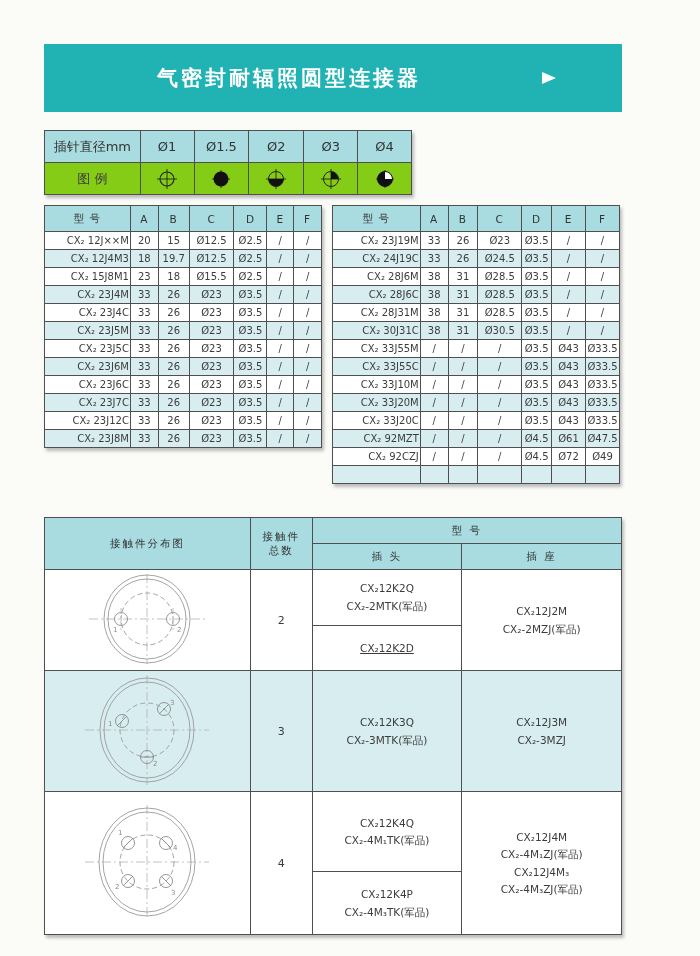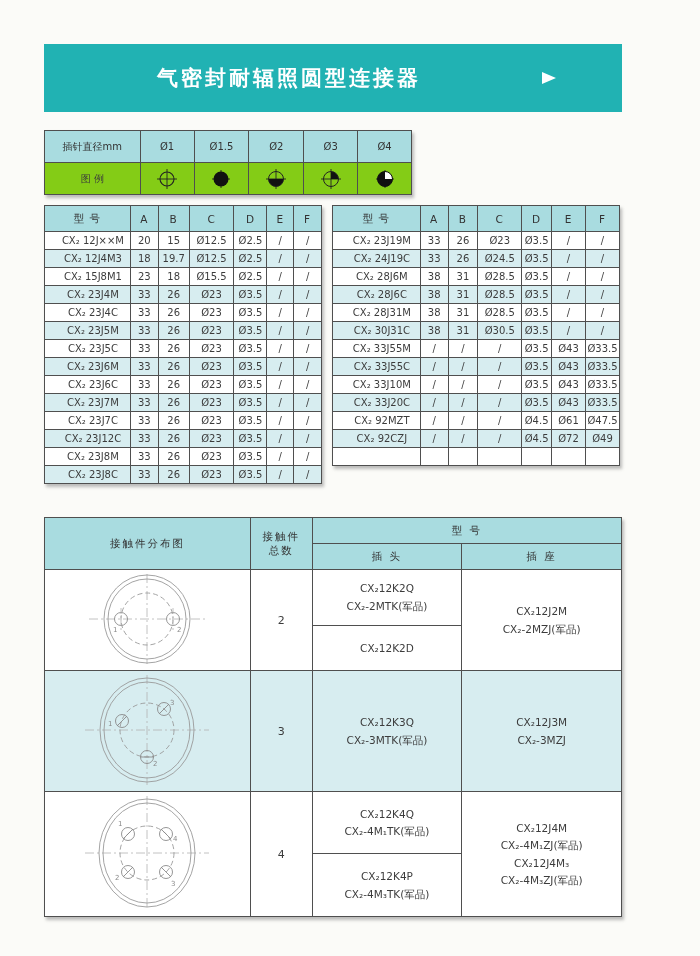--- a/index.html
+++ b/index.html
@@ -36,45 +36,45 @@
     border-bottom:6px solid transparent;
   }
 
   
   table{ border-collapse:collapse; background:#fff; }
   td,th{ border:1px solid #4f4f4f; text-align:center; vertical-align:middle; }
   th{ background:#a9dce0; font-weight:normal; color:#333; }
   .shadow{ box-shadow:2px 3px 3px rgba(110,110,110,0.45); }
 
   
-  .legend-table{ position:absolute; left:44px; top:130px; width:368px; font-size:10px; }
+  .legend-table{ position:absolute; left:44px; top:130px; width:368px; font-size:13px; }
   .legend-table th{ height:32px; }
   .legend-table td{ height:32px; background:#84cc16; }
   .legend-table svg{ vertical-align:middle; }
 
   
   .spec{ position:absolute; top:205px; font-size:10px; }
   .spec-left{ left:44px; width:278px; }
   .spec-right{ left:332px; width:288px; }
   .spec th{ height:26px; font-size:10.5px; letter-spacing:1px; }
   .spec td{ height:18px; padding:0 1px; }
-  .spec td.model{ text-align:center; padding-left:12px; white-space:nowrap; }
+  .spec td.model{ text-align:right; padding-left:12px; white-space:nowrap; }
   .spec tbody tr:nth-child(even) td{ background:#d7edf0; }
 
   
   .contact-table{ position:absolute; left:44px; top:517px; width:578px; font-size:10.5px; }
   .contact-table thead th{ height:26px; letter-spacing:2px; }
   .contact-table td{ background:#fff; }
   .contact-table tr.teal td{ background:#d7edf0; }
   .cell-line{ line-height:1.0; margin:7px 0; }
   td.count{ font-size:11px; }
   td.diagram-cell{ padding:2px 0; }
-  .h2a td{ height:54px;margin-top:27px; } .h2b td{ height:44px; }
+  .h2a td{ height:54px;margin-top:27px; } .h2b td{ height:44px;text-decoration:underline; }
   .h3 td{ height:120px; }
-  .h4a td{ height:62px; } .h4b td{ height:63px;text-align:center; }
+  .h4a td{ height:80px; } .h4b td{ height:63px;text-align:center; }
 
   .diag-line{ stroke:#b3b3b3; stroke-width:0.8; }
   .diag-ring{ fill:none; stroke:#9a9a9a; stroke-width:0.9; }
   .diag-contact{ fill:none; stroke:#8a8a8a; stroke-width:0.9; }
   .diag-label{ font-size:7px; fill:#8a8a8a; font-family:"DejaVu Sans",sans-serif; }
 </style>
 </head>
 <body>
 
 <div class="banner">
@@ -244,57 +244,39 @@
       <tr>
         <td class="model">CX₂ 23J6C</td>
         <td class="val">33</td>
         <td class="val">26</td>
         <td class="val">Ø23</td>
         <td class="val">Ø3.5</td>
         <td class="val">/</td>
         <td class="val">/</td>
       </tr>
       <tr>
-        <td class="model">CX₂ 23J7M</td>
-        <td class="val">33</td>
-        <td class="val">26</td>
-        <td class="val">Ø23</td>
-        <td class="val">Ø3.5</td>
-        <td class="val">/</td>
-        <td class="val">/</td>
-      </tr>
-      <tr>
         <td class="model">CX₂ 23J7C</td>
         <td class="val">33</td>
         <td class="val">26</td>
         <td class="val">Ø23</td>
         <td class="val">Ø3.5</td>
         <td class="val">/</td>
         <td class="val">/</td>
       </tr>
       <tr>
         <td class="model">CX₂ 23J12C</td>
         <td class="val">33</td>
         <td class="val">26</td>
         <td class="val">Ø23</td>
         <td class="val">Ø3.5</td>
         <td class="val">/</td>
         <td class="val">/</td>
       </tr>
       <tr>
         <td class="model">CX₂ 23J8M</td>
-        <td class="val">33</td>
-        <td class="val">26</td>
-        <td class="val">Ø23</td>
-        <td class="val">Ø3.5</td>
-        <td class="val">/</td>
-        <td class="val">/</td>
-      </tr>
-      <tr>
-        <td class="model">CX₂ 23J8C</td>
         <td class="val">33</td>
         <td class="val">26</td>
         <td class="val">Ø23</td>
         <td class="val">Ø3.5</td>
         <td class="val">/</td>
         <td class="val">/</td>
       </tr>
     </tbody>
 </table>
 
@@ -387,20 +369,29 @@
         <td class="model">CX₂ 33J55C</td>
         <td class="val">/</td>
         <td class="val">/</td>
         <td class="val">/</td>
         <td class="val">Ø3.5</td>
         <td class="val">Ø43</td>
         <td class="val">Ø33.5</td>
       </tr>
       <tr>
         <td class="model">CX₂ 33J10M</td>
+        <td class="val">/</td>
+        <td class="val">/</td>
+        <td class="val">/</td>
+        <td class="val">Ø3.5</td>
+        <td class="val">Ø43</td>
+        <td class="val">Ø33.5</td>
+      </tr>
+      <tr>
+        <td class="model">CX₂ 33J20M</td>
         <td class="val">/</td>
         <td class="val">/</td>
         <td class="val">/</td>
         <td class="val">Ø3.5</td>
         <td class="val">Ø43</td>
         <td class="val">Ø33.5</td>
       </tr>
       <tr>
         <td class="model">CX₂ 33J20C</td>
         <td class="val">/</td>

